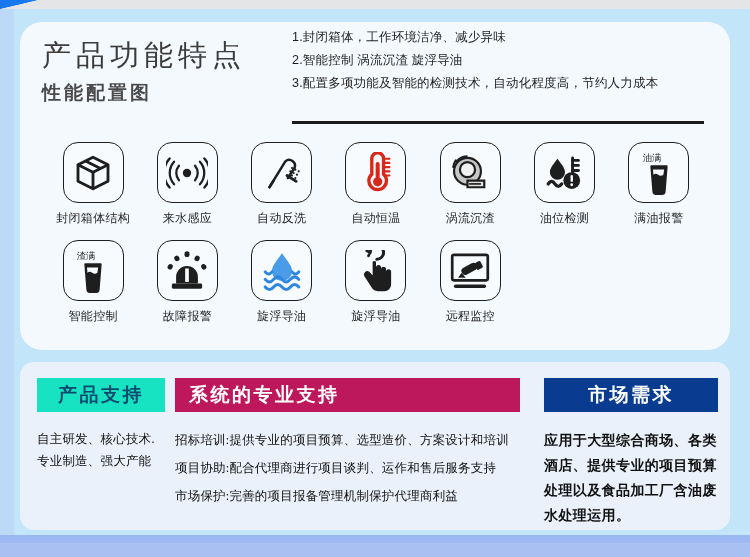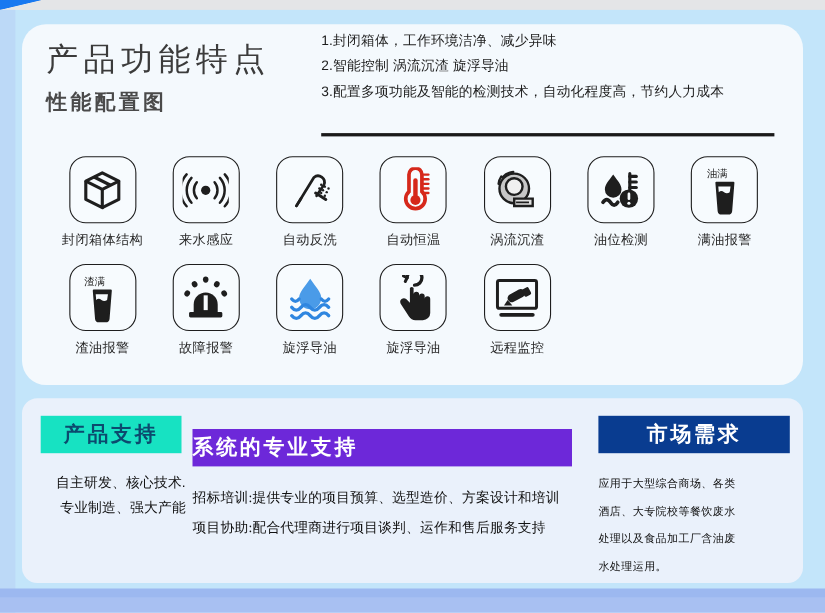--- a/index.html
+++ b/index.html
@@ -109,35 +109,35 @@
   .col{position:relative;}
   .col-a{width:155px;}
   .col-b{width:355px;}
   .col-c{width:200px;}
 
   .bar{
     height:34px;display:flex;align-items:center;justify-content:center;
     color:#ffffff;font-size:19px;font-weight:700;letter-spacing:2.5px;
   }
   .bar-a{background:#17e2c2;color:#0c4a6e;margin:16px 10px 0 17px;}
-  .bar-b{background:#6d28d9;margin:28px 10px 0 0;justify-content:flex-start;}
+  .bar-b{background:#be185d;margin:16px 10px 0 0;justify-content:flex-start;padding-left:14px;}
   .bar-c{background:#093c90;margin:16px 12px 0 14px;text-align:right;}
 
   .body-a{
     margin:16px 6px 4px 17px;font-size:12.5px;color:#111;line-height:22px;
     letter-spacing:.2px;
-    text-align:right;
   }
   .body-b{
     margin:14px 8px 0 0;font-size:12.5px;color:#111;line-height:28px;
     letter-spacing:.2px;white-space:nowrap;font-family:Liberation Serif, serif;
   }
   .body-c{
-    margin:16px 12px 0 14px;font-size:10px;color:#111;line-height:25px;
+    margin:16px 12px 0 14px;font-size:14px;color:#111;line-height:25px;
     letter-spacing:.4px;
+    font-weight:bold;
   }
 </style>
 </head>
 <body>
 
 <div class="page">
 
   <div class="top-gray"></div>
   <div class="corner-wedge2"></div>
   <div class="left-band"></div>
@@ -281,21 +281,21 @@
       </div>
 
       <div class="cell">
         <div class="card">
           <svg width="48" height="48" viewBox="0 0 56 56">
             <text x="9" y="14" font-size="11" font-family="Liberation Sans, sans-serif" fill="#1e1e1e">渣满</text>
             <path d="M19 20 h18 l-2.4 30 a3 3 0 0 1 -3 2.6 h-7.2 a3 3 0 0 1 -3 -2.6 Z" fill="#1e1e1e" stroke="#1e1e1e" stroke-width="2.2" stroke-linejoin="round"></path>
             <path d="M21 24 h13 l-0.9 6 q-3 2.4 -6 0 t-5.6 0 Z" fill="#f7fbfe"></path>
           </svg>
         </div>
-        <div class="cap">渣油报警</div>
+        <div class="cap">智能控制</div>
       </div>
 
       <div class="cell">
         <div class="card">
           <svg width="42" height="42" viewBox="0 0 50 50">
             <g fill="#1e1e1e">
               <ellipse cx="25" cy="5" rx="3" ry="3.4"></ellipse>
               <ellipse cx="13" cy="10" rx="3" ry="3.4" transform="rotate(-30 13 10)"></ellipse>
               <ellipse cx="37" cy="10" rx="3" ry="3.4" transform="rotate(30 37 10)"></ellipse>
               <ellipse cx="5" cy="20" rx="3.4" ry="3" transform="rotate(-60 5 20)"></ellipse>
@@ -362,28 +362,29 @@
         <div>自主研发、核心技术.</div>
         <div>专业制造、强大产能</div>
       </div>
     </div>
 
     <div class="col col-b">
       <div class="bar bar-b">系统的专业支持</div>
       <div class="body-b">
         <div>招标培训:提供专业的项目预算、选型造价、方案设计和培训</div>
         <div>项目协助:配合代理商进行项目谈判、运作和售后服务支持</div>
+        <div>市场保护:完善的项目报备管理机制保护代理商利益</div>
       </div>
     </div>
 
     <div class="col col-c">
       <div class="bar bar-c">市场需求</div>
       <div class="body-c">
         <div>应用于大型综合商场、各类</div>
-        <div>酒店、大专院校等餐饮废水</div>
+        <div>酒店、提供专业的项目预算</div>
         <div>处理以及食品加工厂含油废</div>
         <div>水处理运用。</div>
       </div>
     </div>
 
   </div>
 
 </div>
 
 </body></html>

